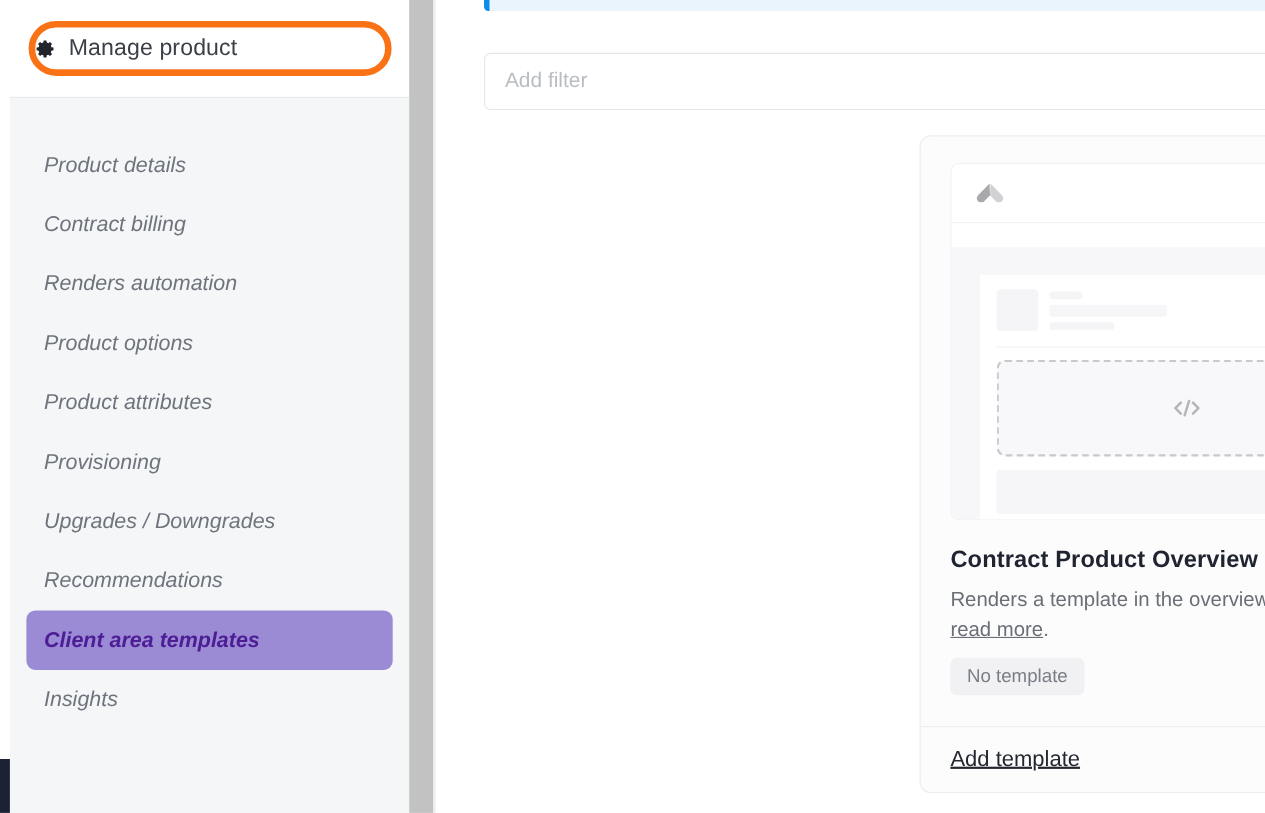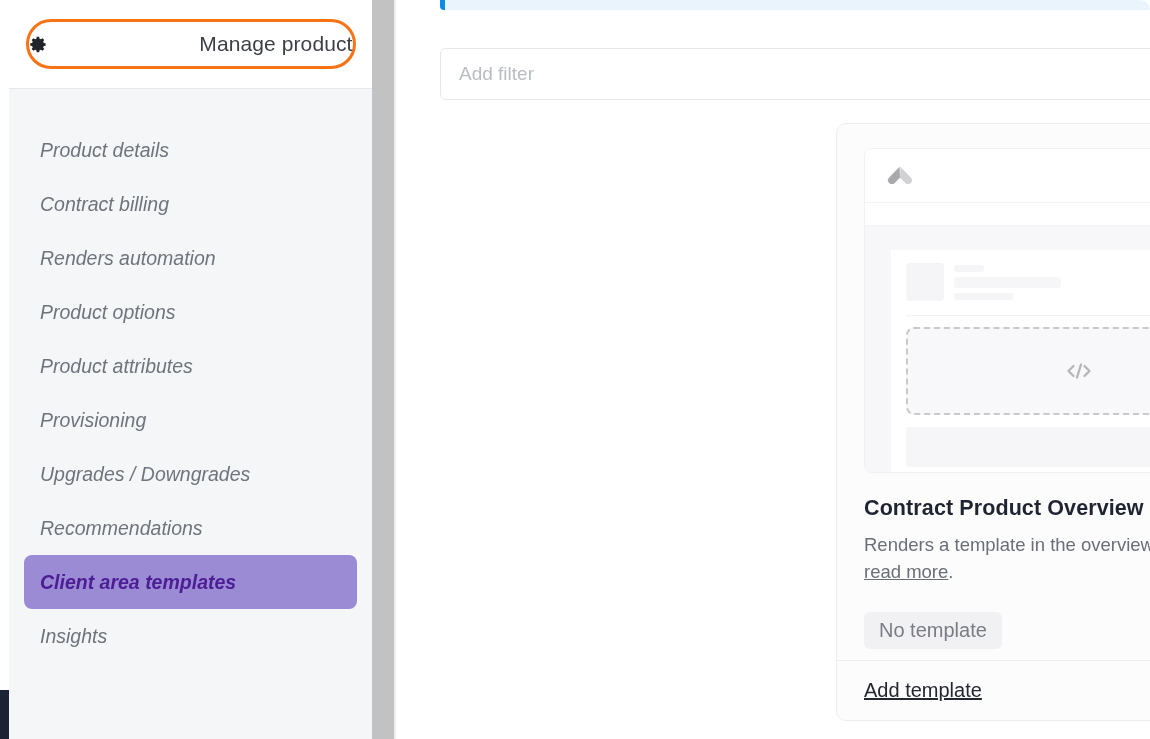--- a/index.html
+++ b/index.html
@@ -49,26 +49,26 @@
     height: 89px;
     background: #ffffff;
     border-bottom: 1px solid #e6e8ec;
     display: flex;
     align-items: center;
     justify-content: center;
   }
   .manage-btn {
     width: 330px;
     height: 50px;
-    border: 3px solid #f97316;
+    border: 6px solid #f97316;
     border-radius: 25px;
     background: #ffffff;
     display: flex;
     align-items: center;
-    justify-content: space-between;
+    justify-content: flex-start;
     gap: 12px;
     cursor: pointer;
   }
   .manage-btn .label {
     font-size: 21px;
     color: #3b3f46;
     letter-spacing: .1px;
   }
   .gear-icon { display: block; width: 19px; height: 19px; }
 
@@ -116,21 +116,20 @@
   }
 
   
   .main {
     position: absolute;
     left: 396px; top: 0;
     width: 754px;
     height: 739px;
     background: #ffffff;
     overflow: hidden;
-    border-radius: 10px;
   }
 
   .info-banner {
     position: absolute;
     left: 44px; top: -12px;
     width: 754px; height: 22px;
     background: #eaf4fd;
     border-radius: 4px;
   }
   .info-banner .accent {
@@ -267,25 +266,25 @@
     color: #6a6f77;
     line-height: 27px;
   }
   .read-more {
     color: #6a6f77;
     text-decoration: underline;
     cursor: pointer;
   }
   .badge {
     display: inline-block;
-    margin-top: 27px;
+    margin-top: 13px;
     padding: 7px 15px;
     border-radius: 6px;
     background: #f1f1f3;
-    font-size: 20px;
+    font-size: 17px;
     color: #787d85;
   }
 
   .card-footer {
     position: absolute;
     left: 0; bottom: 0;
     width: 100%;
     height: 60px;
     border-top: 1px solid #ededf0;
     display: flex;

